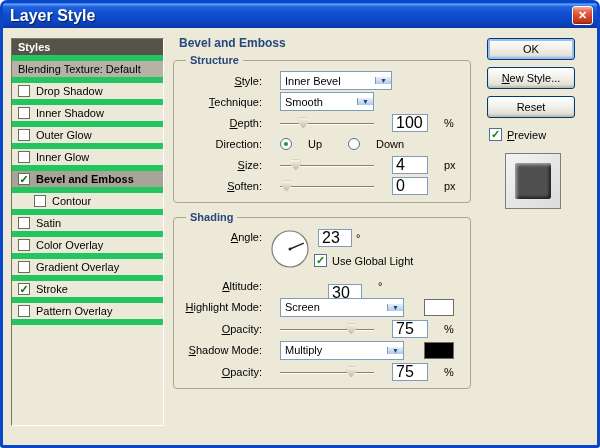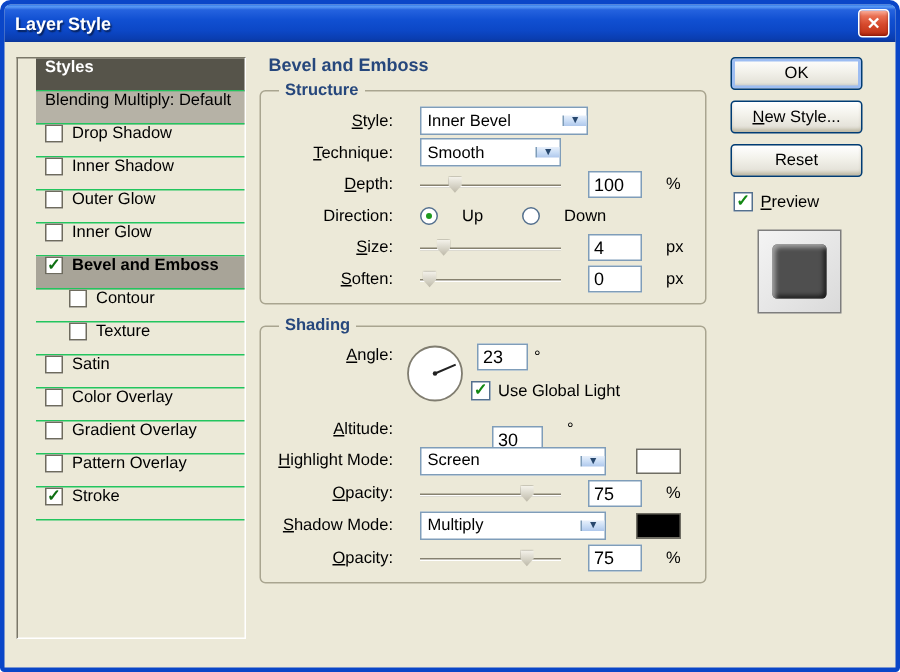--- a/index.html
+++ b/index.html
@@ -6,30 +6,30 @@
   html,body { width:600px; height:448px; overflow:hidden; }
   body { font-family:"Liberation Sans", sans-serif; font-size:11px; color:#000; background:#fff; }
 
   .window { position:relative; width:600px; height:448px; background:#ECE9D8;
             border:3px solid #0A46C8; border-radius:7px 7px 3px 3px; }
 
   
   .titlebar { position:relative; height:25px; border-radius:4px 4px 0 0;
       background:linear-gradient(180deg,#2A73E8 0%,#5A9BF5 6%,#2563DF 14%,#1150D2 40%,#0C47C6 70%,#0A3DB0 92%,#0B3698 100%);
       display:flex; align-items:center; padding:0 7px; }
-  .titletext { color:#fff; font-weight:bold; font-size:12px; text-shadow:1px 1px 1px rgba(0,0,0,.55); }
+  .titletext { color:#fff; font-weight:bold; font-size:16px; text-shadow:1px 1px 1px rgba(0,0,0,.55); }
   .closebtn { position:absolute; right:4px; top:3px; width:21px; height:19px; border:1px solid #fff; border-radius:3px;
       background:linear-gradient(180deg,#FBB3A0 0%,#E97052 22%,#D6492C 55%,#BE3013 100%);
       color:#fff; font-weight:bold; font-size:11px; display:flex; align-items:center; justify-content:center;
       box-shadow:inset 0 -1px 2px rgba(90,0,0,.5); cursor:default; }
 
   
   .sidebar { position:absolute; left:8px; top:35px; width:153px; height:388px; background:#ECE9D8;
       border:1px solid; border-color:#7A7768 #FFFFFF #FFFFFF #7A7768; }
-  .srow { height:22px; display:flex; align-items:flex-start; border-bottom:1px solid #22c55e; padding-left:6px;margin-left:12px; }
+  .srow { height:22px; display:flex; align-items:center; border-bottom:6px solid #22c55e; padding-left:6px; }
   .srow-header { background:#56544A; color:#fff; font-weight:bold; }
   .srow-blend  { background:#B6B2A6; }
   .srow-sel    { background:#A8A498; font-weight:bold; }
   .srow-indent { padding-left:22px; }
   .scheck { width:12px; height:12px; background:#fff; border:1px solid #6E6B5E; margin-right:6px;
       display:flex; align-items:center; justify-content:center; font-size:11px; line-height:10px; color:#0E6F12; font-weight:bold; flex:0 0 auto;}
   .scheck::after { content:""; }
   .scheck.checked::after { content:"✓"; }
   .slabel { white-space:nowrap; }
 
@@ -47,21 +47,21 @@
   .mn::first-letter { text-decoration:underline; }
   .unit { margin-left:4px; }
 
   
   .combo { height:19px; border:1px solid #7F9DB9; background:#fff; display:flex; align-items:center; }
   .cval { flex:1; padding:2px 4px; white-space:nowrap; overflow:hidden; }
   .carrow { width:16px; display:flex; align-items:center; justify-content:center; font-size:7px; color:#28486E;
       background:linear-gradient(180deg,#E8F0FB,#CBDEF6 50%,#AFC8EC); border-left:1px solid #7F9DB9; }
 
   
-  .num { width:36px; height:18px; border:1px solid #7F9DB9; font-family:"Liberation Sans",sans-serif; font-size:12px; padding:1px 3px; background:#fff; }
+  .num { width:36px; height:18px; border:1px solid #7F9DB9; font-family:"Liberation Sans",sans-serif; font-size:16px; padding:1px 3px; background:#fff; }
 
   
   .slider { position:relative; width:94px; height:16px; margin-right:6px; flex:0 0 auto; }
   .strack { position:absolute; left:0; right:0; top:8px; height:2px; background:#86816F; border-bottom:1px solid #FFFFFF; }
   .sthumb { position:absolute; top:3px; width:9px; height:11px;
       background:linear-gradient(180deg,#F4F2EA,#BBB7A6); clip-path:polygon(0 0,100% 0,100% 55%,50% 100%,0 55%);
       filter:drop-shadow(0 0 1px #6B685C); }
 
   
   .xcheck { width:13px; height:13px; background:#fff; border:1px solid #54708E; margin-right:5px;
@@ -108,21 +108,21 @@
     <div class="closebtn">
       <span>✕</span>
     </div>
   </div>
 
   <div class="sidebar">
     <div class="srow srow-header">
       <span class="slabel">Styles</span>
     </div>
     <div class="srow srow-blend">
-      <span class="slabel">Blending Multiply: Default</span>
+      <span class="slabel">Blending Texture: Default</span>
     </div>
     <div class="srow">
       <span class="scheck"></span>
       <span class="slabel">Drop Shadow</span>
     </div>
     <div class="srow">
       <span class="scheck"></span>
       <span class="slabel">Inner Shadow</span>
     </div>
     <div class="srow">
@@ -134,43 +134,39 @@
       <span class="slabel">Inner Glow</span>
     </div>
     <div class="srow srow-sel">
       <span class="scheck checked"></span>
       <span class="slabel">Bevel and Emboss</span>
     </div>
     <div class="srow srow-indent">
       <span class="scheck"></span>
       <span class="slabel">Contour</span>
     </div>
-    <div class="srow srow-indent">
-      <span class="scheck"></span>
-      <span class="slabel">Texture</span>
-    </div>
     <div class="srow">
       <span class="scheck"></span>
       <span class="slabel">Satin</span>
     </div>
     <div class="srow">
       <span class="scheck"></span>
       <span class="slabel">Color Overlay</span>
     </div>
     <div class="srow">
       <span class="scheck"></span>
       <span class="slabel">Gradient Overlay</span>
-    </div>
-    <div class="srow">
-      <span class="scheck"></span>
-      <span class="slabel">Pattern Overlay</span>
     </div>
     <div class="srow">
       <span class="scheck checked"></span>
       <span class="slabel">Stroke</span>
+    </div>
+    <div class="srow">
+      <span class="scheck"></span>
+      <span class="slabel">Pattern Overlay</span>
     </div>
   </div>
 
   <div class="main">
     <div class="panel-title">Bevel and Emboss</div>
 
     <fieldset>
       <legend>Structure</legend>
 
       <div class="frow">

